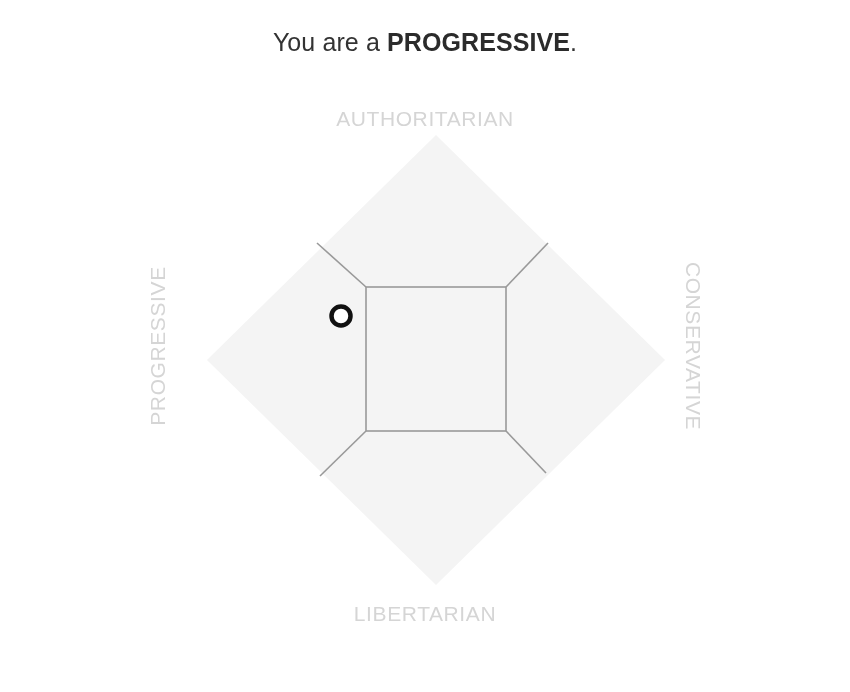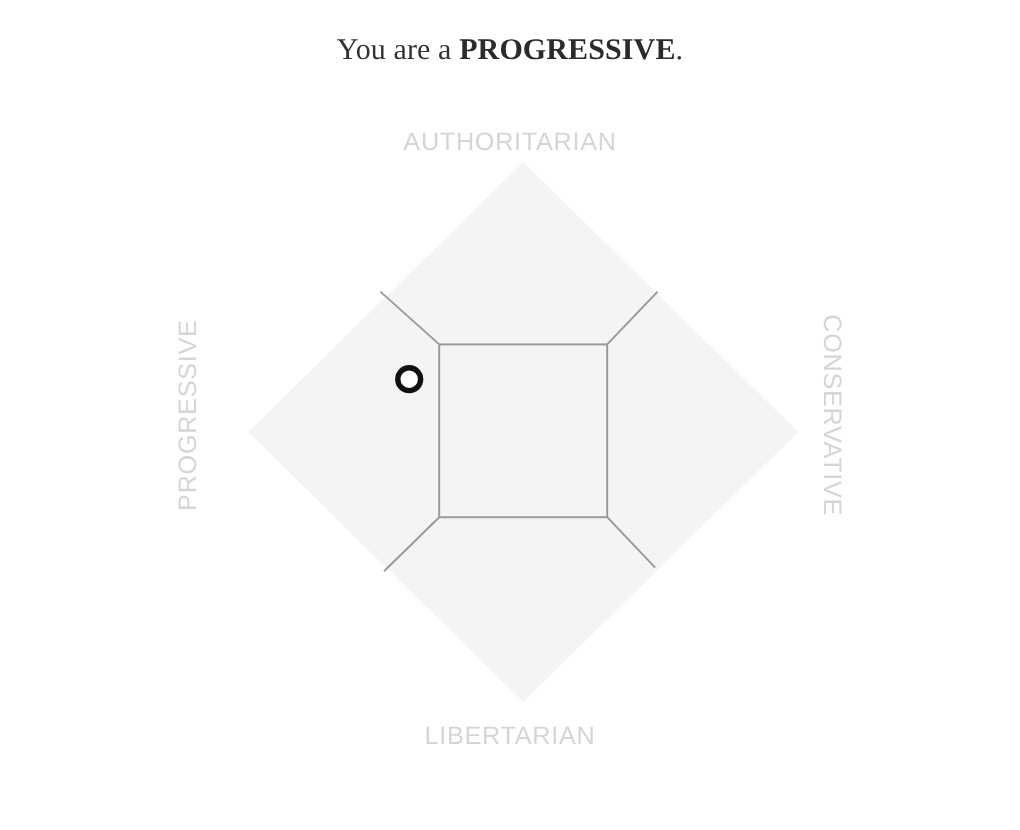--- a/index.html
+++ b/index.html
@@ -19,21 +19,20 @@
     position: absolute;
     left: 0;
     top: 28px;
     width: 850px;
     text-align: center;
     font-size: 25px;
     color: #333333;
     font-weight: 400;
     letter-spacing: 0.1px;
     white-space: pre;
-    font-family: Liberation Serif, serif;
   }
   .result-title .strong {
     font-weight: 700;
     color: #2b2b2b;
   }
 
   .compass-wrap {
     position: absolute;
     left: 0;
     top: 0;

